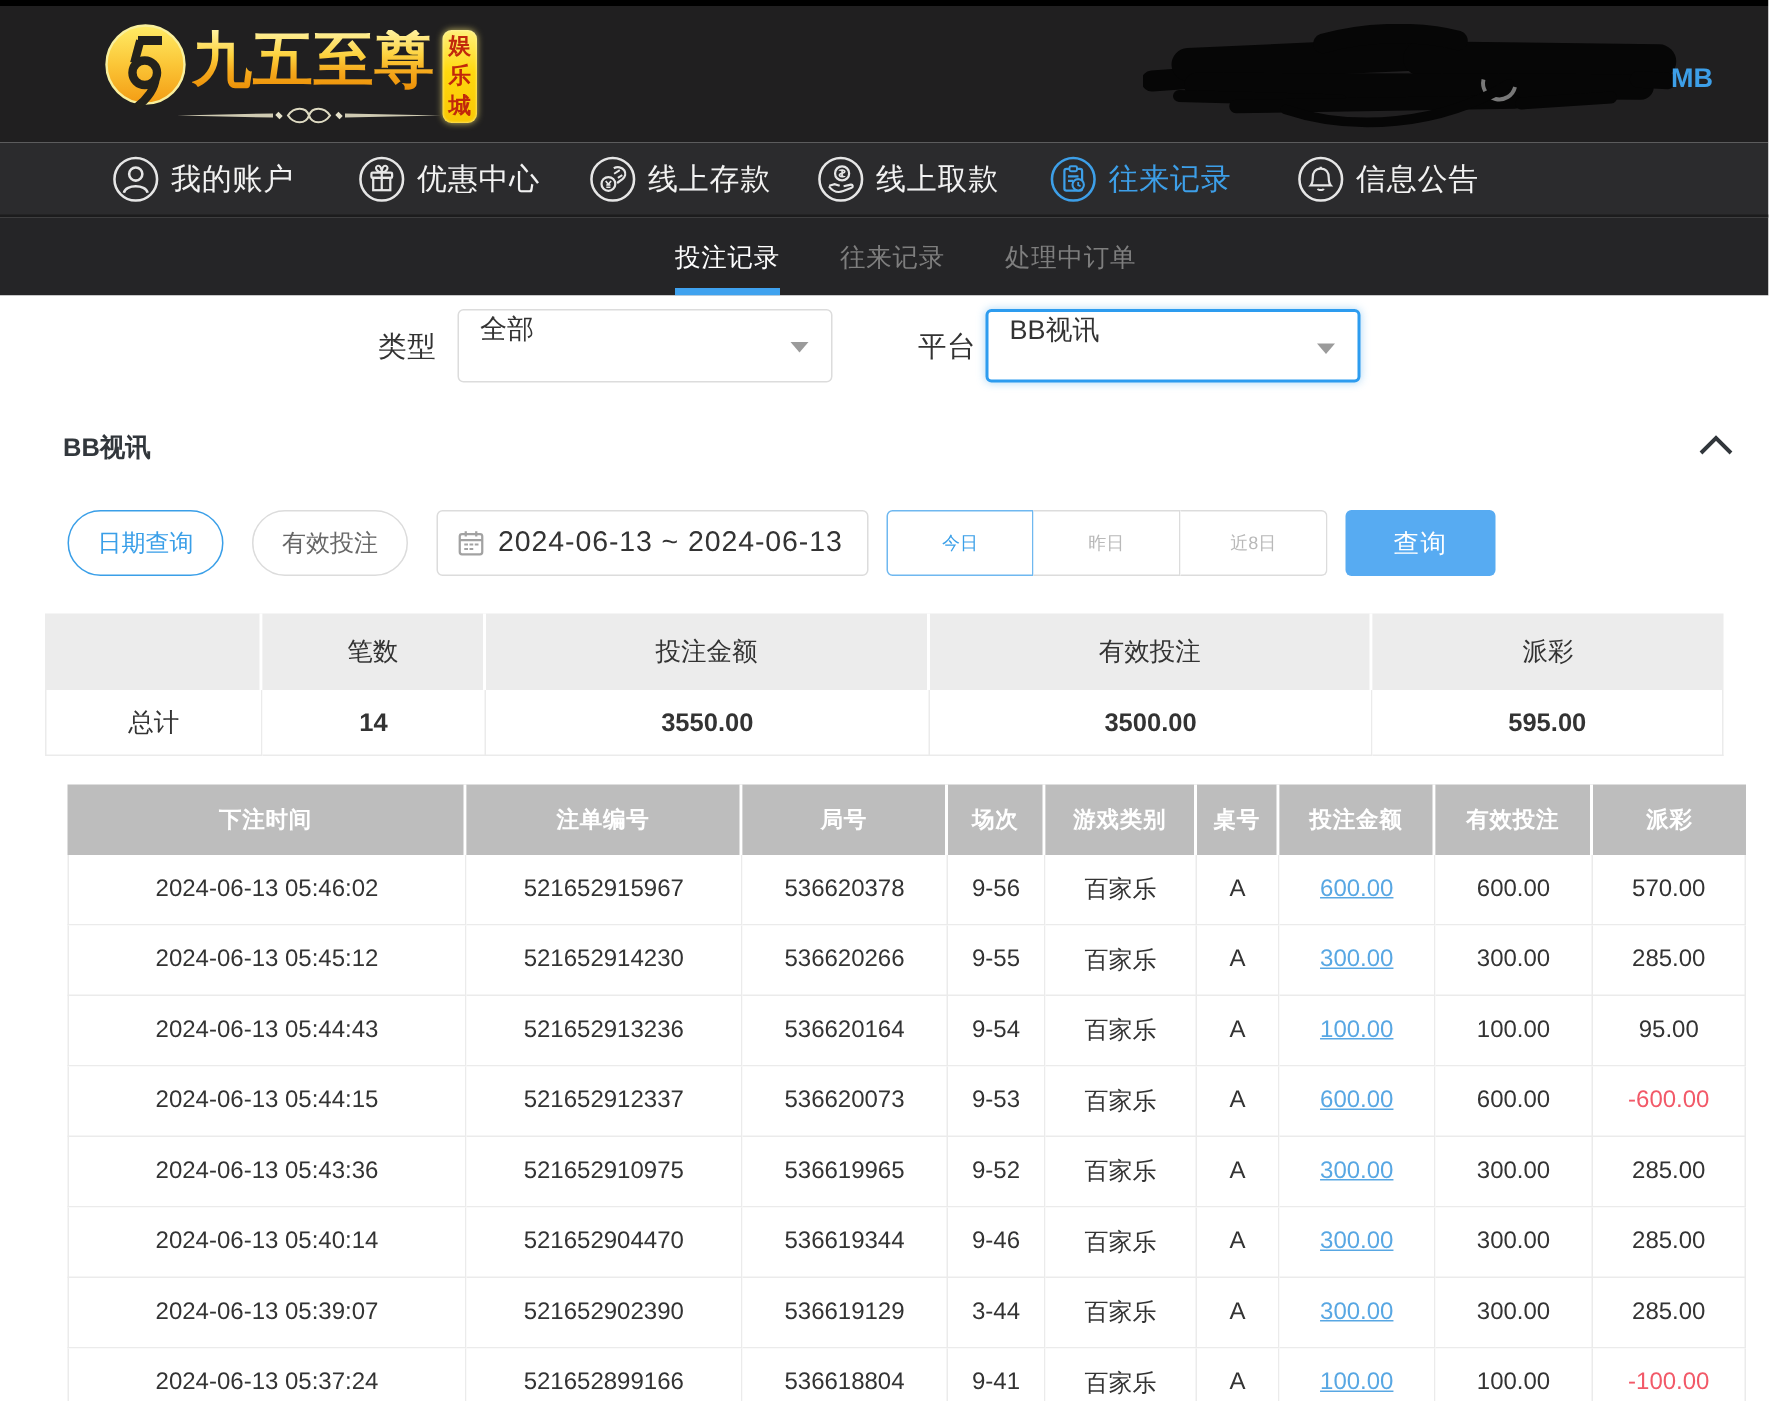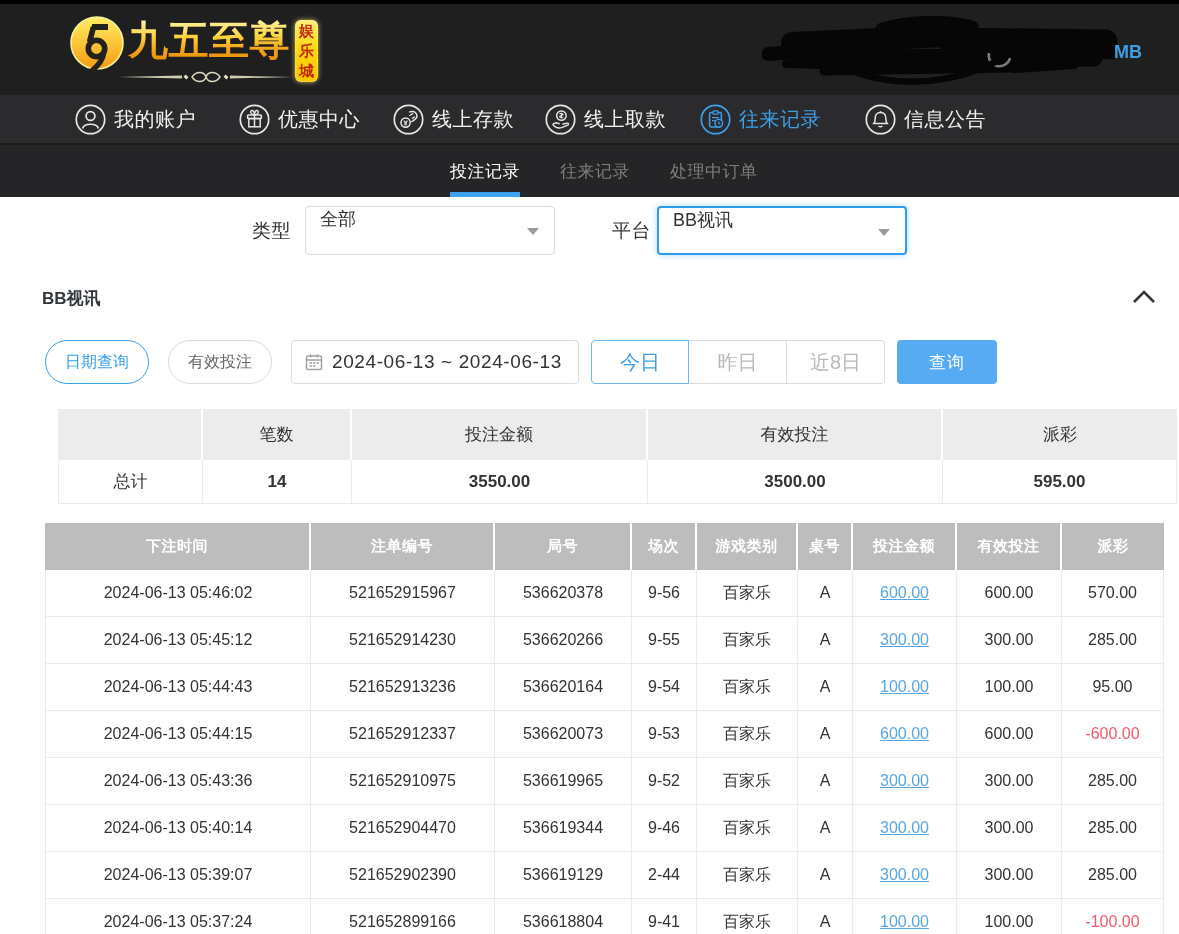--- a/index.html
+++ b/index.html
@@ -60,31 +60,31 @@
   .pill { position:absolute; top:0; height:44px; border-radius:22px; background:#fff;
     display:flex; align-items:center; justify-content:center; font-size:16px; cursor:pointer; }
   .pill.blue { border:1px solid #3a9fe8; color:#3a9fe8; }
   .pill.gray { border:1px solid #dcdcdc; color:#666; }
   .datebox { position:absolute; left:291px; top:0; width:288px; height:44px; border:1px solid #dcdcdc;
     border-radius:4px; display:flex; align-items:center; cursor:pointer; }
   .datebox .cal { margin:0 9px 0 13px; }
   .datebox .dval { font-size:19px; color:#333; letter-spacing:.6px; white-space:nowrap; }
   .btngroup { position:absolute; left:591px; top:0; height:44px; display:flex; }
   .btngroup .gbtn { width:98px; height:44px; border:1px solid #dcdcdc; border-left-width:0;
-    display:flex; align-items:center; justify-content:center; font-size:20px; color:#b9b9b9;
+    display:flex; align-items:center; justify-content:center; font-size:12px; color:#b9b9b9;
     background:#fff; cursor:pointer; }
   .btngroup .gbtn:first-child { border-left-width:1px; border-radius:4px 0 0 4px; }
   .btngroup .gbtn:last-child { border-radius:0 4px 4px 0; }
   .btngroup .gbtn.active { border:1px solid #6fb8f0; color:#3a9fe8; }
   .qbtn { position:absolute; left:897px; top:0; width:100px; height:44px; border:none; border-radius:4px;
     background:#57abf2; color:#fff; font-size:17px; display:flex; align-items:center; justify-content:center;
     cursor:pointer; letter-spacing:1px; }
 
   
-  .sumtable { position:absolute; left:58px; top:212px; width:1119px; }
+  .sumtable { position:absolute; left:30px; top:212px; width:1119px; }
   .sumhead, .sumrow { display:grid; grid-template-columns:145px 149px 296px 295px 234px; }
   .sumhead .th { height:51px; background:#ececec; display:flex; align-items:center; justify-content:center;
     font-size:17px; color:#333; border-right:2px solid #fff; }
   .sumhead .th:last-child { border-right:none; }
   .sumrow .td { height:44px; background:#fff; display:flex; align-items:center; justify-content:center;
     font-size:17px; color:#333; border-right:1px solid #ebebeb; border-bottom:1px solid #ebebeb; }
   .sumrow .td:first-child { border-left:1px solid #ebebeb; }
   .sumrow .td.num { font-weight:bold; }
 
   
@@ -373,21 +373,21 @@
           <div class="td">百家乐</div>
           <div class="td">A</div>
           <div class="td amount">300.00</div>
           <div class="td">300.00</div>
           <div class="td">285.00</div>
         </div>
         <div class="drow">
           <div class="td">2024-06-13 05:39:07</div>
           <div class="td">521652902390</div>
           <div class="td">536619129</div>
-          <div class="td">2-44</div>
+          <div class="td">3-44</div>
           <div class="td">百家乐</div>
           <div class="td">A</div>
           <div class="td amount">300.00</div>
           <div class="td">300.00</div>
           <div class="td">285.00</div>
         </div>
         <div class="drow">
           <div class="td">2024-06-13 05:37:24</div>
           <div class="td">521652899166</div>
           <div class="td">536618804</div>

